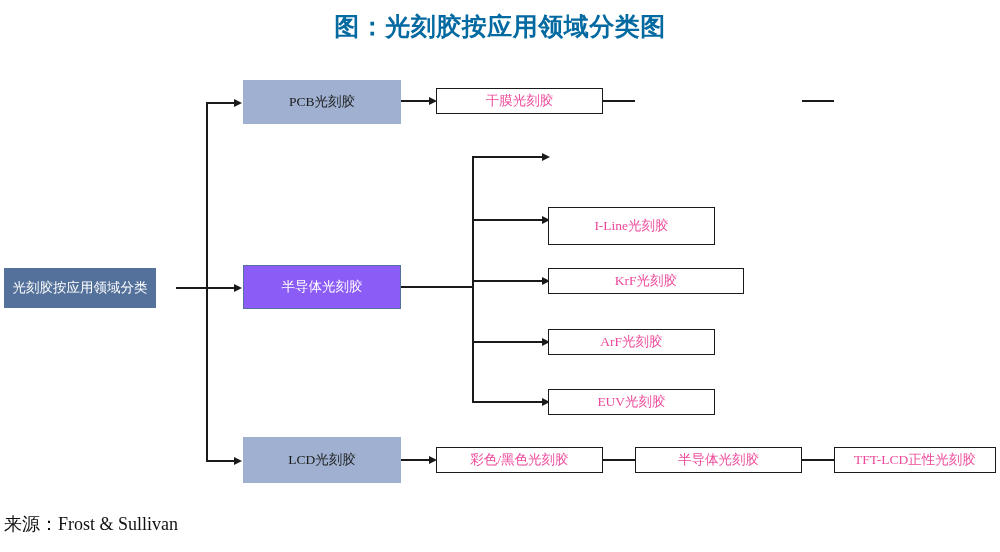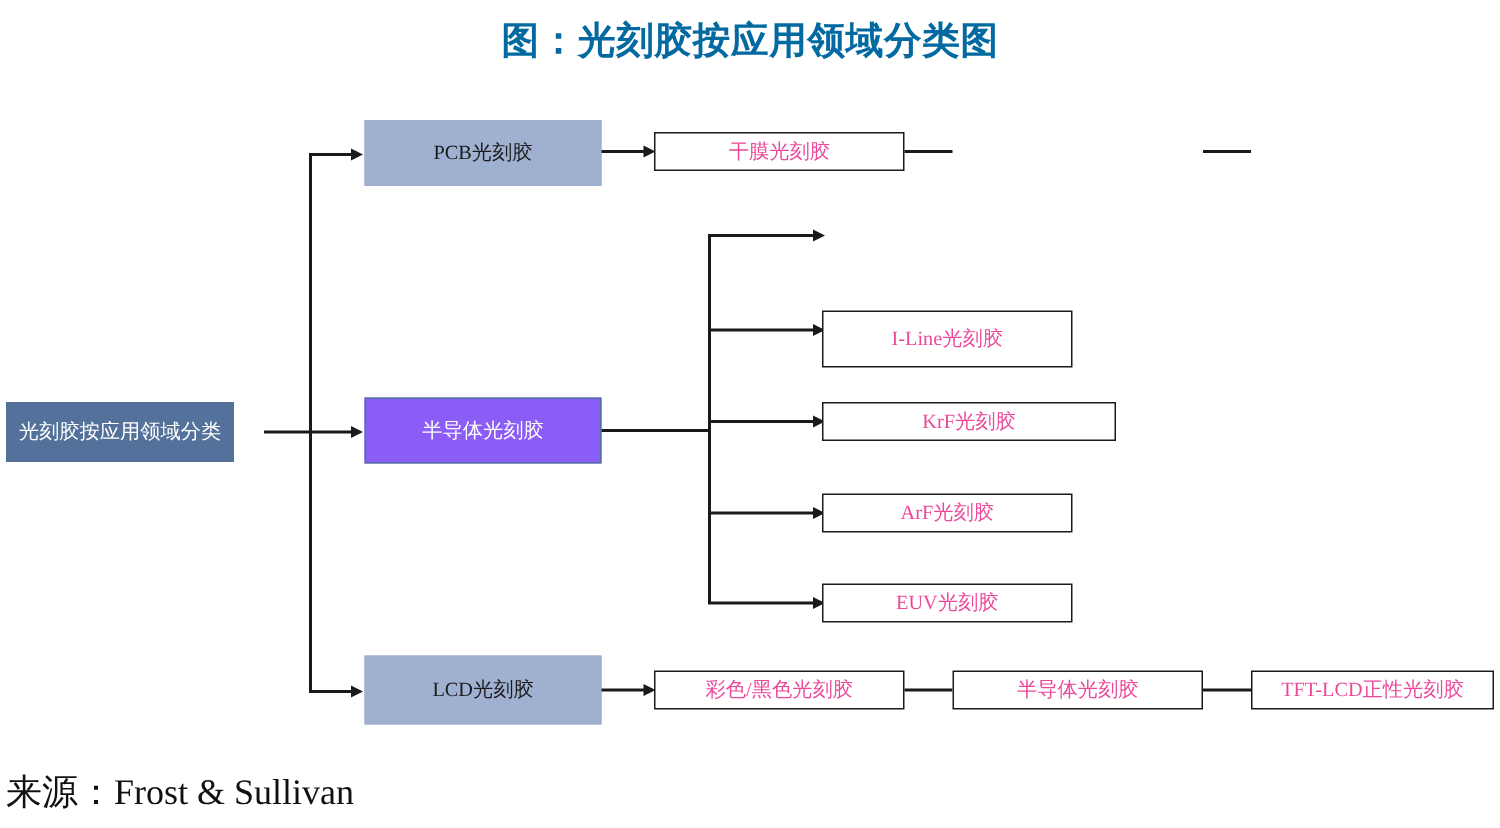--- a/index.html
+++ b/index.html
@@ -27,21 +27,21 @@
     font-size: 25px;
     font-weight: bold;
     letter-spacing: 0.5px;
     color: #0369a1;
     font-family: "Liberation Serif", "DejaVu Serif", serif;
   }
   .source {
     position: absolute;
     left: 4px;
     top: 512px;
-    font-size: 24px;
+    font-size: 18px;
     color: #111111;
     font-family: "Liberation Serif", "DejaVu Serif", serif;
     white-space: nowrap;
   }
   
   .node {
     position: absolute;
     box-sizing: border-box;
     display: flex;
     align-items: center;

